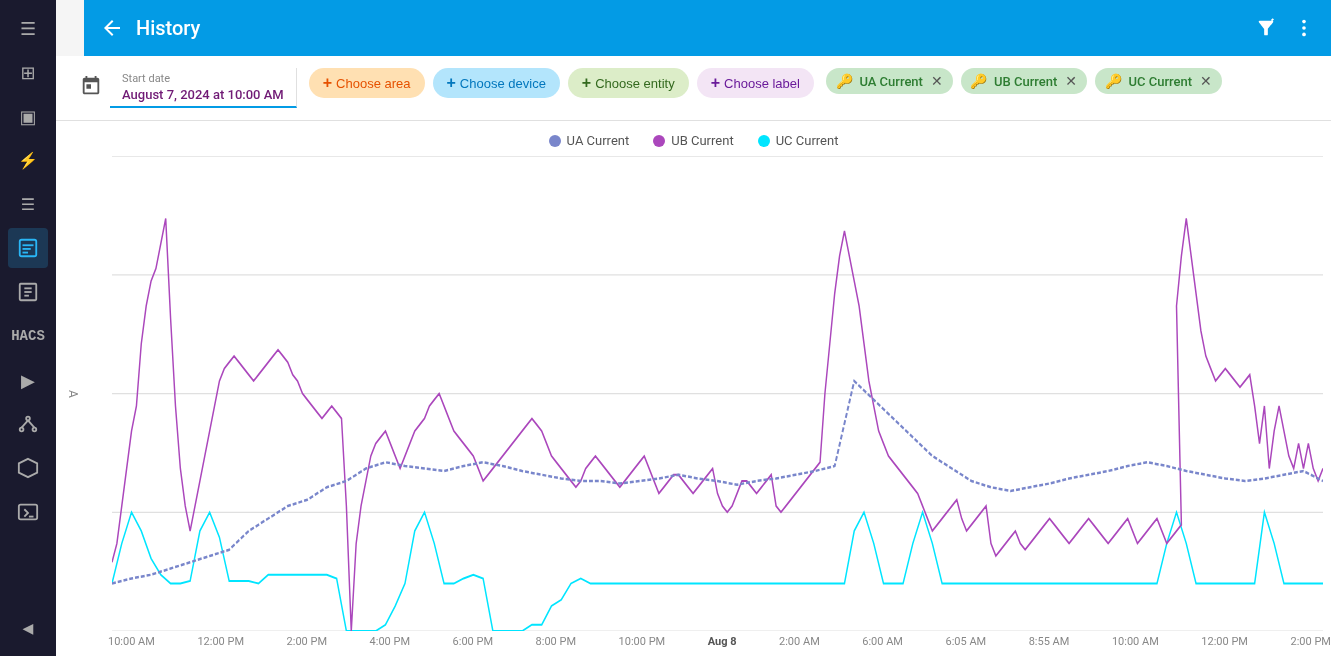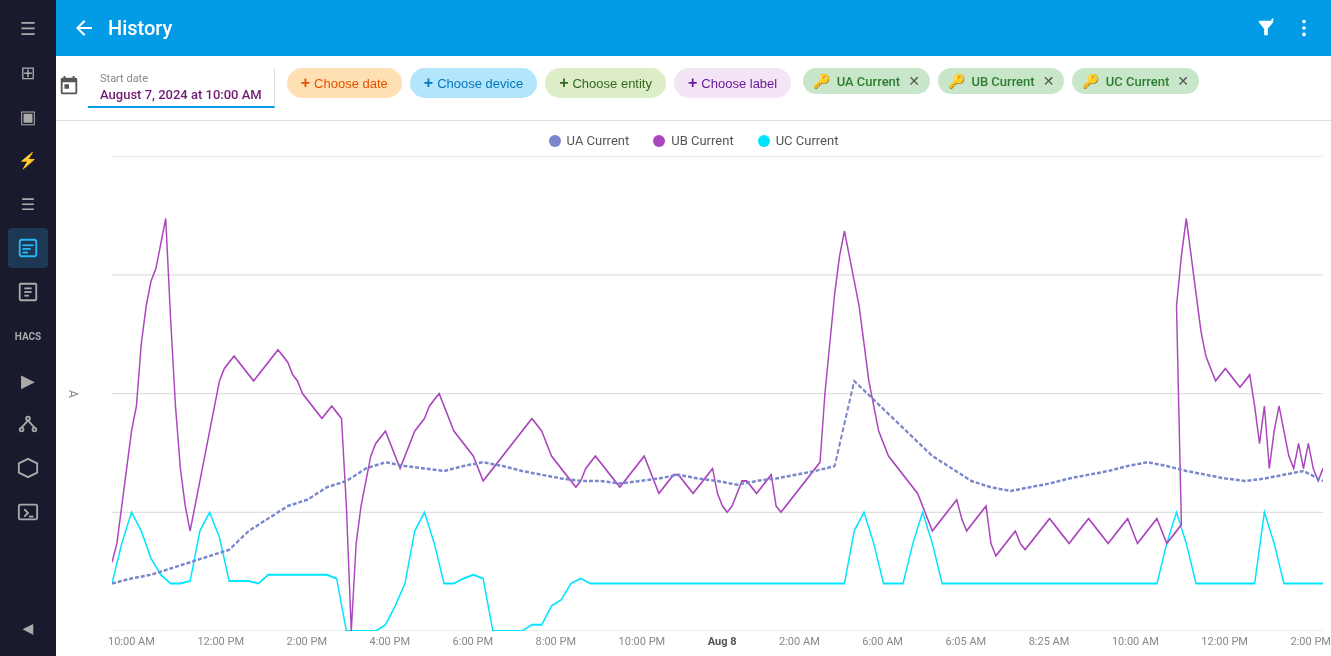--- a/index.html
+++ b/index.html
@@ -41,20 +41,21 @@
 
     
     .topbar {
       background: #039be5;
       height: 56px;
       display: flex;
       align-items: center;
       padding: 0 16px;
       gap: 12px;
       flex-shrink: 0;
+      margin-left: 28px;
     }
     .topbar-back {
       color: white;
       font-size: 20px;
       cursor: pointer;
       display: flex;
       align-items: center;
     }
     .topbar-title {
       color: white;
@@ -78,21 +79,21 @@
     .content {
       flex: 1;
       background: white;
       display: flex;
       flex-direction: column;
       overflow: hidden;
     }
 
     
     .filter-bar {
-      padding: 12px 2px;
+      padding: 12px 24px;
       display: flex;
       align-items: flex-start;
       gap: 12px;
       flex-wrap: wrap;
       border-bottom: 1px solid #e0e0e0;
       flex-shrink: 0;
     }
 
     .date-section {
       display: flex;
@@ -236,21 +237,21 @@
       </svg>
   </div>
   <div class="sidebar-item">
     <svg width="22" height="22" viewBox="0 0 24 24" fill="none" stroke="#aaa" stroke-width="2">
         <rect x="3" y="3" width="18" height="18" rx="1"></rect>
         <line x1="8" y1="8" x2="16" y2="8"></line>
         <line x1="8" y1="12" x2="16" y2="12"></line>
         <line x1="8" y1="16" x2="13" y2="16"></line>
       </svg>
   </div>
-  <div class="sidebar-item" style="font-size:10px;color:#aaa;font-weight:bold;">HACS</div>
+  <div class="sidebar-item" style="font-size:14px;color:#aaa;font-weight:bold;font-family:Liberation Mono, monospace;">HACS</div>
   <div class="sidebar-item" style="color:#aaa;">▶</div>
   <div class="sidebar-item">
     <svg width="22" height="22" viewBox="0 0 24 24" fill="none" stroke="#aaa" stroke-width="2">
         <circle cx="12" cy="6" r="2"></circle>
         <circle cx="5" cy="18" r="2"></circle>
         <circle cx="19" cy="18" r="2"></circle>
         <line x1="12" y1="8" x2="5" y2="16"></line>
         <line x1="12" y1="8" x2="19" y2="16"></line>
       </svg>
   </div>
@@ -310,21 +311,21 @@
           <div class="date-item">
             <span class="date-label">Start date</span>
             <span class="date-value">August 7, 2024 at 10:00 AM</span>
           </div>
         </div>
       </div>
 
       <div class="filter-chips">
         <button class="chip-add chip-area">
           <span style="font-weight:bold;font-size:16px;">+</span>
-          <span>Choose date</span>
+          <span>Choose area</span>
         </button>
         <button class="chip-add chip-device">
           <span style="font-weight:bold;font-size:16px;">+</span>
           <span>Choose device</span>
         </button>
         <button class="chip-add chip-entity">
           <span style="font-weight:bold;font-size:16px;">+</span>
           <span>Choose entity</span>
         </button>
         <button class="chip-add chip-label">
@@ -435,20 +436,20 @@
         <span>12:00 PM</span>
         <span>2:00 PM</span>
         <span>4:00 PM</span>
         <span>6:00 PM</span>
         <span>8:00 PM</span>
         <span>10:00 PM</span>
         <span style="font-weight:bold;color:#555;">Aug 8</span>
         <span>2:00 AM</span>
         <span>6:00 AM</span>
         <span>6:05 AM</span>
-        <span>8:25 AM</span>
+        <span>8:55 AM</span>
         <span>10:00 AM</span>
         <span>12:00 PM</span>
         <span>2:00 PM</span>
       </div>
     </div>
   </div>
 </div>
 
 </body></html>

